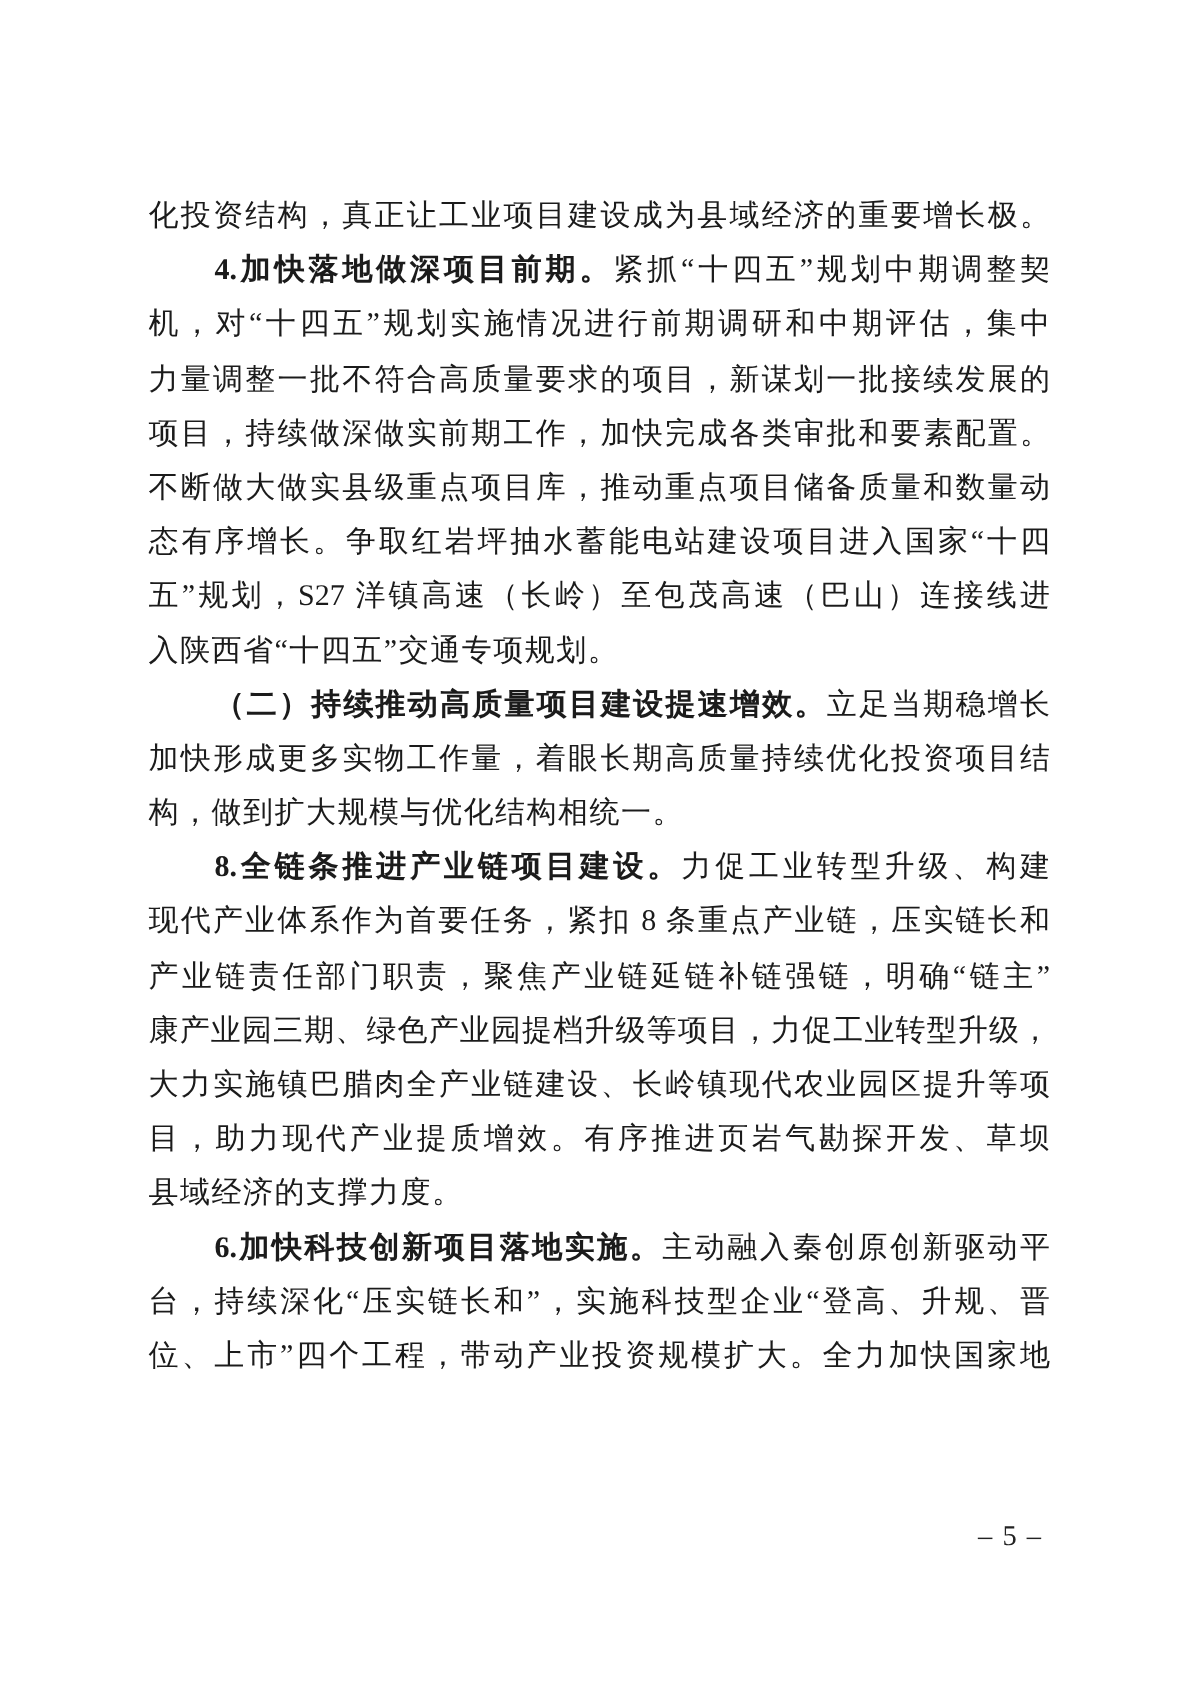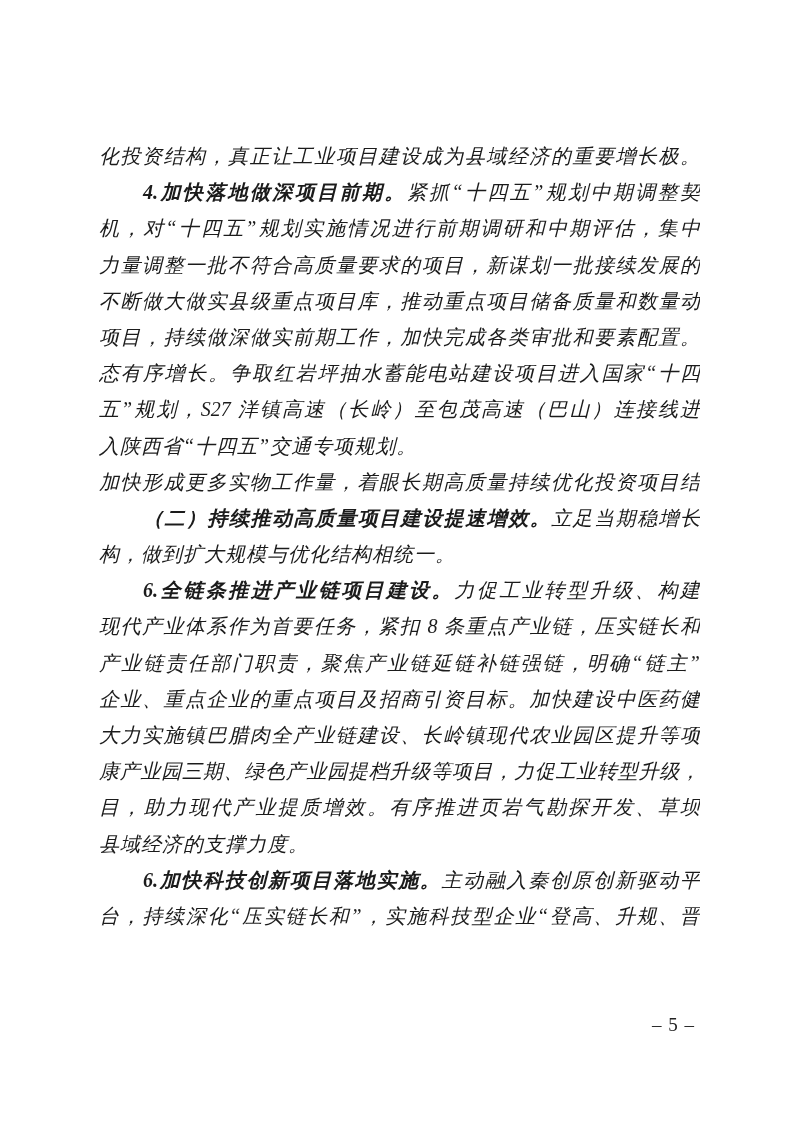--- a/index.html
+++ b/index.html
@@ -12,23 +12,22 @@
     width: 793px;
     height: 1122px;
     background: #ffffff;
     overflow: hidden;
     font-family: "Liberation Serif", "DejaVu Serif", serif;
     color: #1b1b1b;
   }
   .text-block {
     position: absolute;
     left: 99px;
-    top: 138px;
+    top: 126px;
     width: 601px;
-    font-style: italic;
   }
   .line {
     height: 36.2px;
     line-height: 36.2px;
     font-size: 20px;
     text-align: justify;
     text-align-last: justify;
     overflow: hidden;
     white-space: normal;
   }
@@ -58,33 +57,33 @@
 </style>
 </head>
 <body>
 
 <div class="page">
   <div class="text-block" id="text-block">
       <div class="line"><span class="seg">化投资结构，真正让工业项目建设成为县域经济的重要增长极。</span></div>
       <div class="line indent"><span class="seg bold">4.加快落地做深项目前期。</span><span class="seg">紧抓“十四五”规划中期调整契</span></div>
       <div class="line"><span class="seg">机，对“十四五”规划实施情况进行前期调研和中期评估，集中</span></div>
       <div class="line"><span class="seg">力量调整一批不符合高质量要求的项目，新谋划一批接续发展的</span></div>
+      <div class="line"><span class="seg">项目，持续做深做实前期工作，加快完成各类审批和要素配置。</span></div>
       <div class="line"><span class="seg">不断做大做实县级重点项目库，推动重点项目储备质量和数量动</span></div>
-      <div class="line"><span class="seg">项目，持续做深做实前期工作，加快完成各类审批和要素配置。</span></div>
       <div class="line"><span class="seg">态有序增长。争取红岩坪抽水蓄能电站建设项目进入国家“十四</span></div>
       <div class="line"><span class="seg">五”规划，S27 洋镇高速（长岭）至包茂高速（巴山）连接线进</span></div>
       <div class="line para-end"><span class="seg">入陕西省“十四五”交通专项规划。</span></div>
+      <div class="line indent"><span class="seg bold">（二）持续推动高质量项目建设提速增效。</span><span class="seg">立足当期稳增长</span></div>
       <div class="line"><span class="seg">加快形成更多实物工作量，着眼长期高质量持续优化投资项目结</span></div>
-      <div class="line indent"><span class="seg bold">（二）持续推动高质量项目建设提速增效。</span><span class="seg">立足当期稳增长</span></div>
       <div class="line para-end"><span class="seg">构，做到扩大规模与优化结构相统一。</span></div>
-      <div class="line indent"><span class="seg bold">6.全链条推进产业链项目建设。</span><span class="seg">力促工业转型升级、构建</span></div>
+      <div class="line indent"><span class="seg bold">8.全链条推进产业链项目建设。</span><span class="seg">力促工业转型升级、构建</span></div>
       <div class="line"><span class="seg">现代产业体系作为首要任务，紧扣 8 条重点产业链，压实链长和</span></div>
       <div class="line"><span class="seg">产业链责任部门职责，聚焦产业链延链补链强链，明确“链主”</span></div>
-      <div class="line"><span class="seg">企业、重点企业的重点项目及招商引资目标。加快建设中医药健</span></div>
+      <div class="line"><span class="seg">康产业园三期、绿色产业园提档升级等项目，力促工业转型升级，</span></div>
       <div class="line"><span class="seg">大力实施镇巴腊肉全产业链建设、长岭镇现代农业园区提升等项</span></div>
-      <div class="line"><span class="seg">康产业园三期、绿色产业园提档升级等项目，力促工业转型升级，</span></div>
       <div class="line"><span class="seg">目，助力现代产业提质增效。有序推进页岩气勘探开发、草坝</span></div>
       <div class="line para-end"><span class="seg">县域经济的支撑力度。</span></div>
       <div class="line indent"><span class="seg bold">6.加快科技创新项目落地实施。</span><span class="seg">主动融入秦创原创新驱动平</span></div>
       <div class="line"><span class="seg">台，持续深化“压实链长和”，实施科技型企业“登高、升规、晋</span></div>
+      <div class="line"><span class="seg">位、上市”四个工程，带动产业投资规模扩大。全力加快国家地</span></div>
     </div>
   <div class="page-number">– 5 –</div>
 </div>
 
 </body></html>

